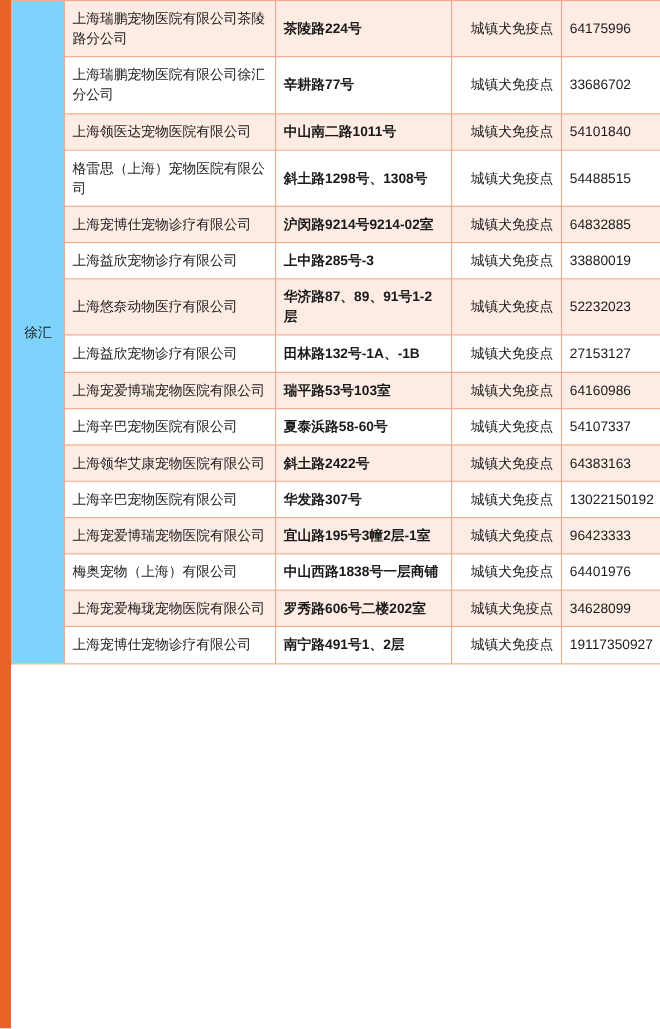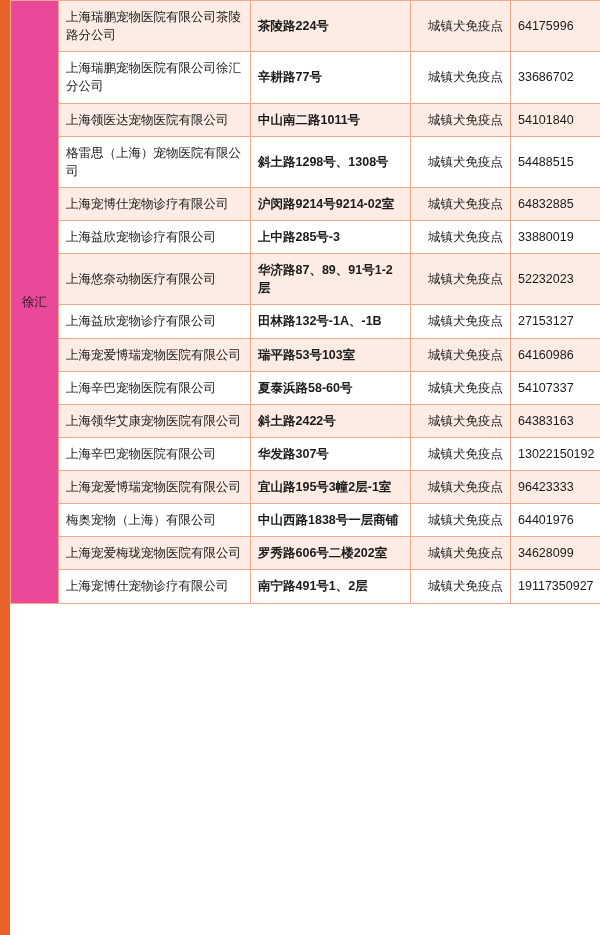--- a/index.html
+++ b/index.html
@@ -72,21 +72,21 @@
     width: 90px;
     white-space: nowrap;
   }
   tr.odd td {
     background: #fdece3;
   }
   tr.even td {
     background: #ffffff;
   }
   tr td.district {
-    background: #ec4899;
+    background: #7dd3fc;
   }
 </style>
 </head>
 <body>
 
 <div class="page">
 
   <div class="left-bar"></div>
 
   <div class="table-wrap">

